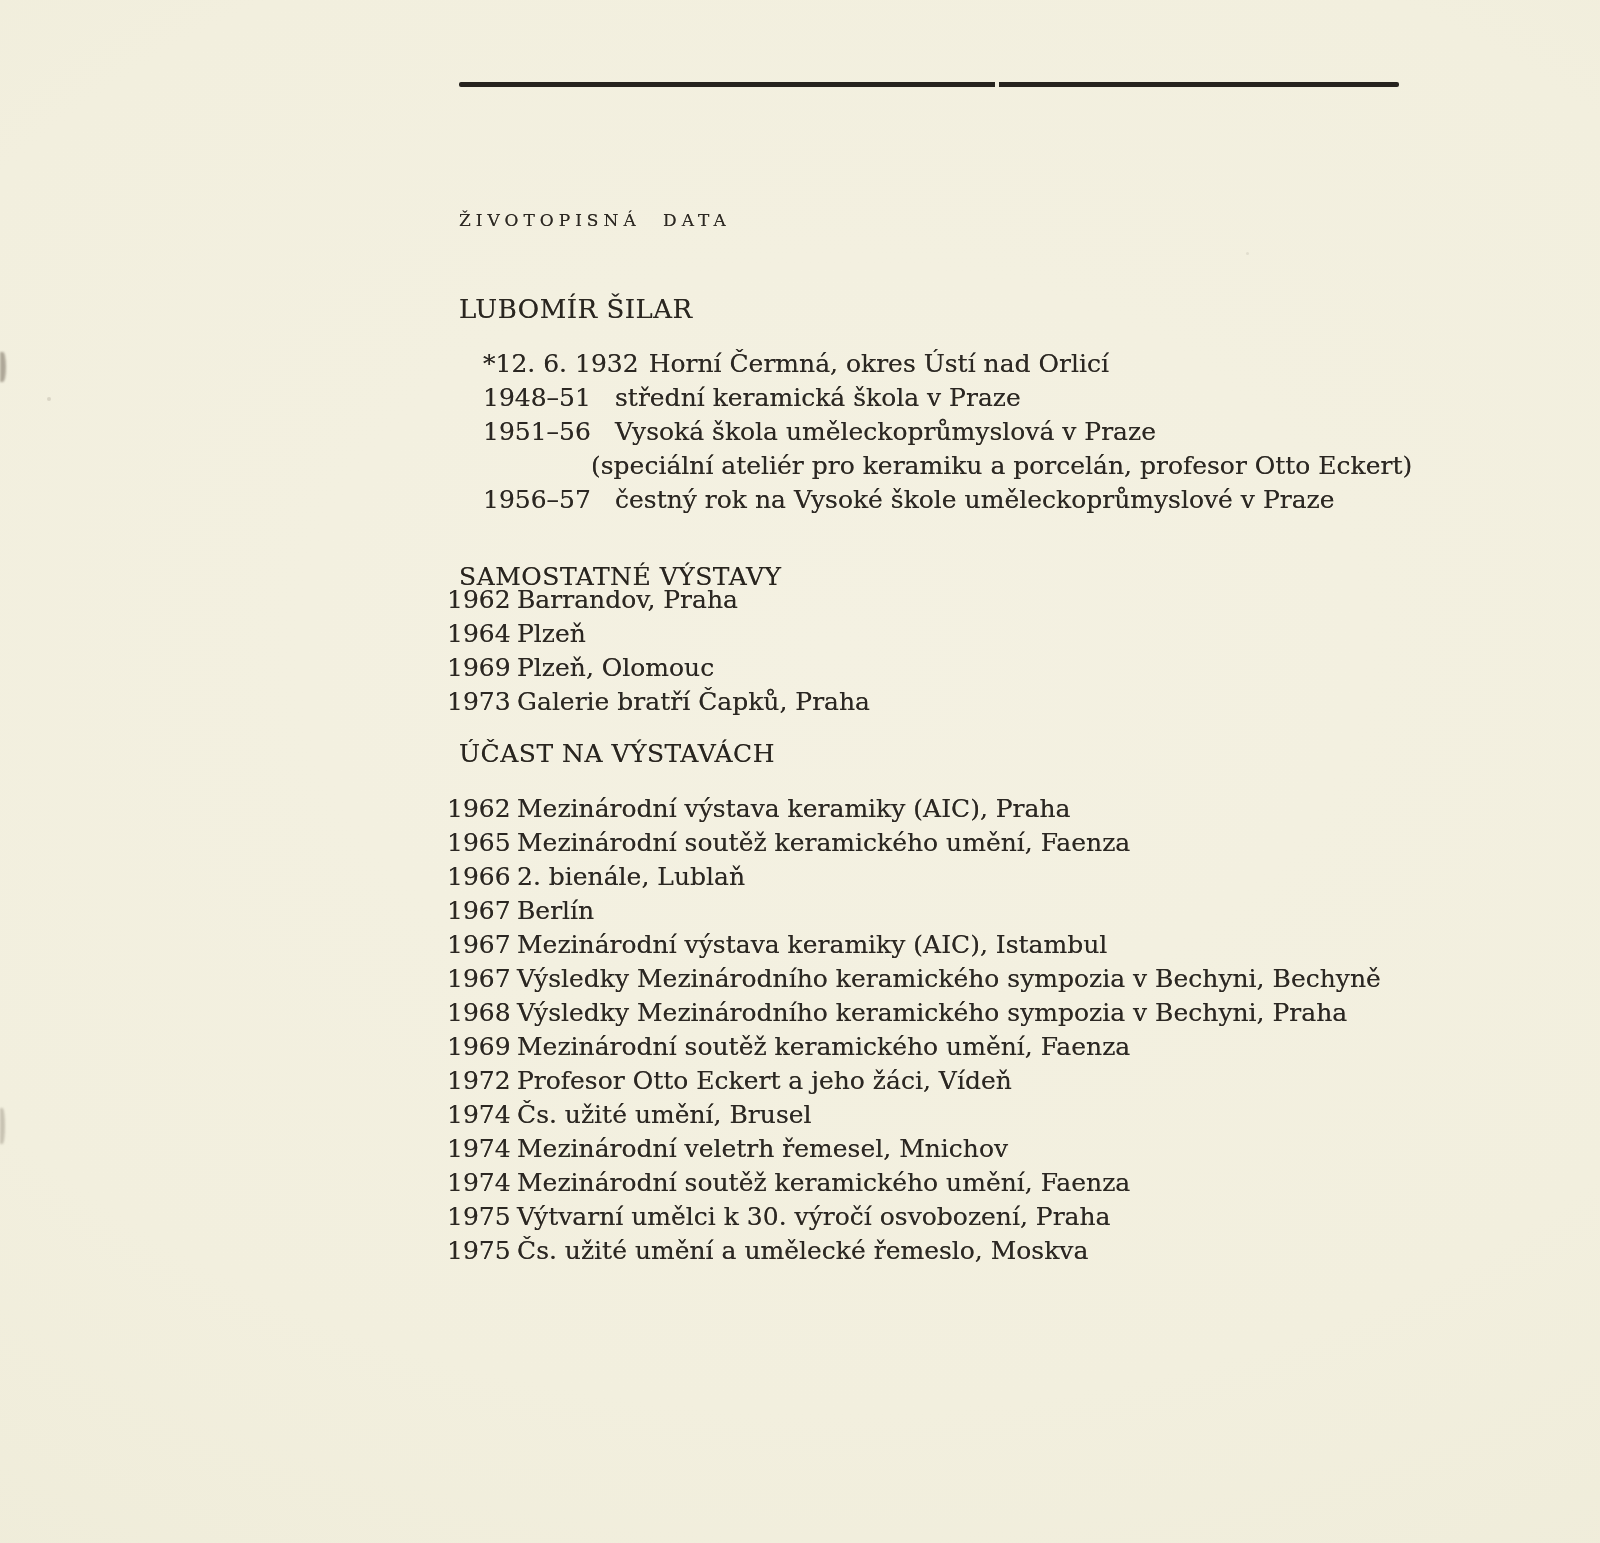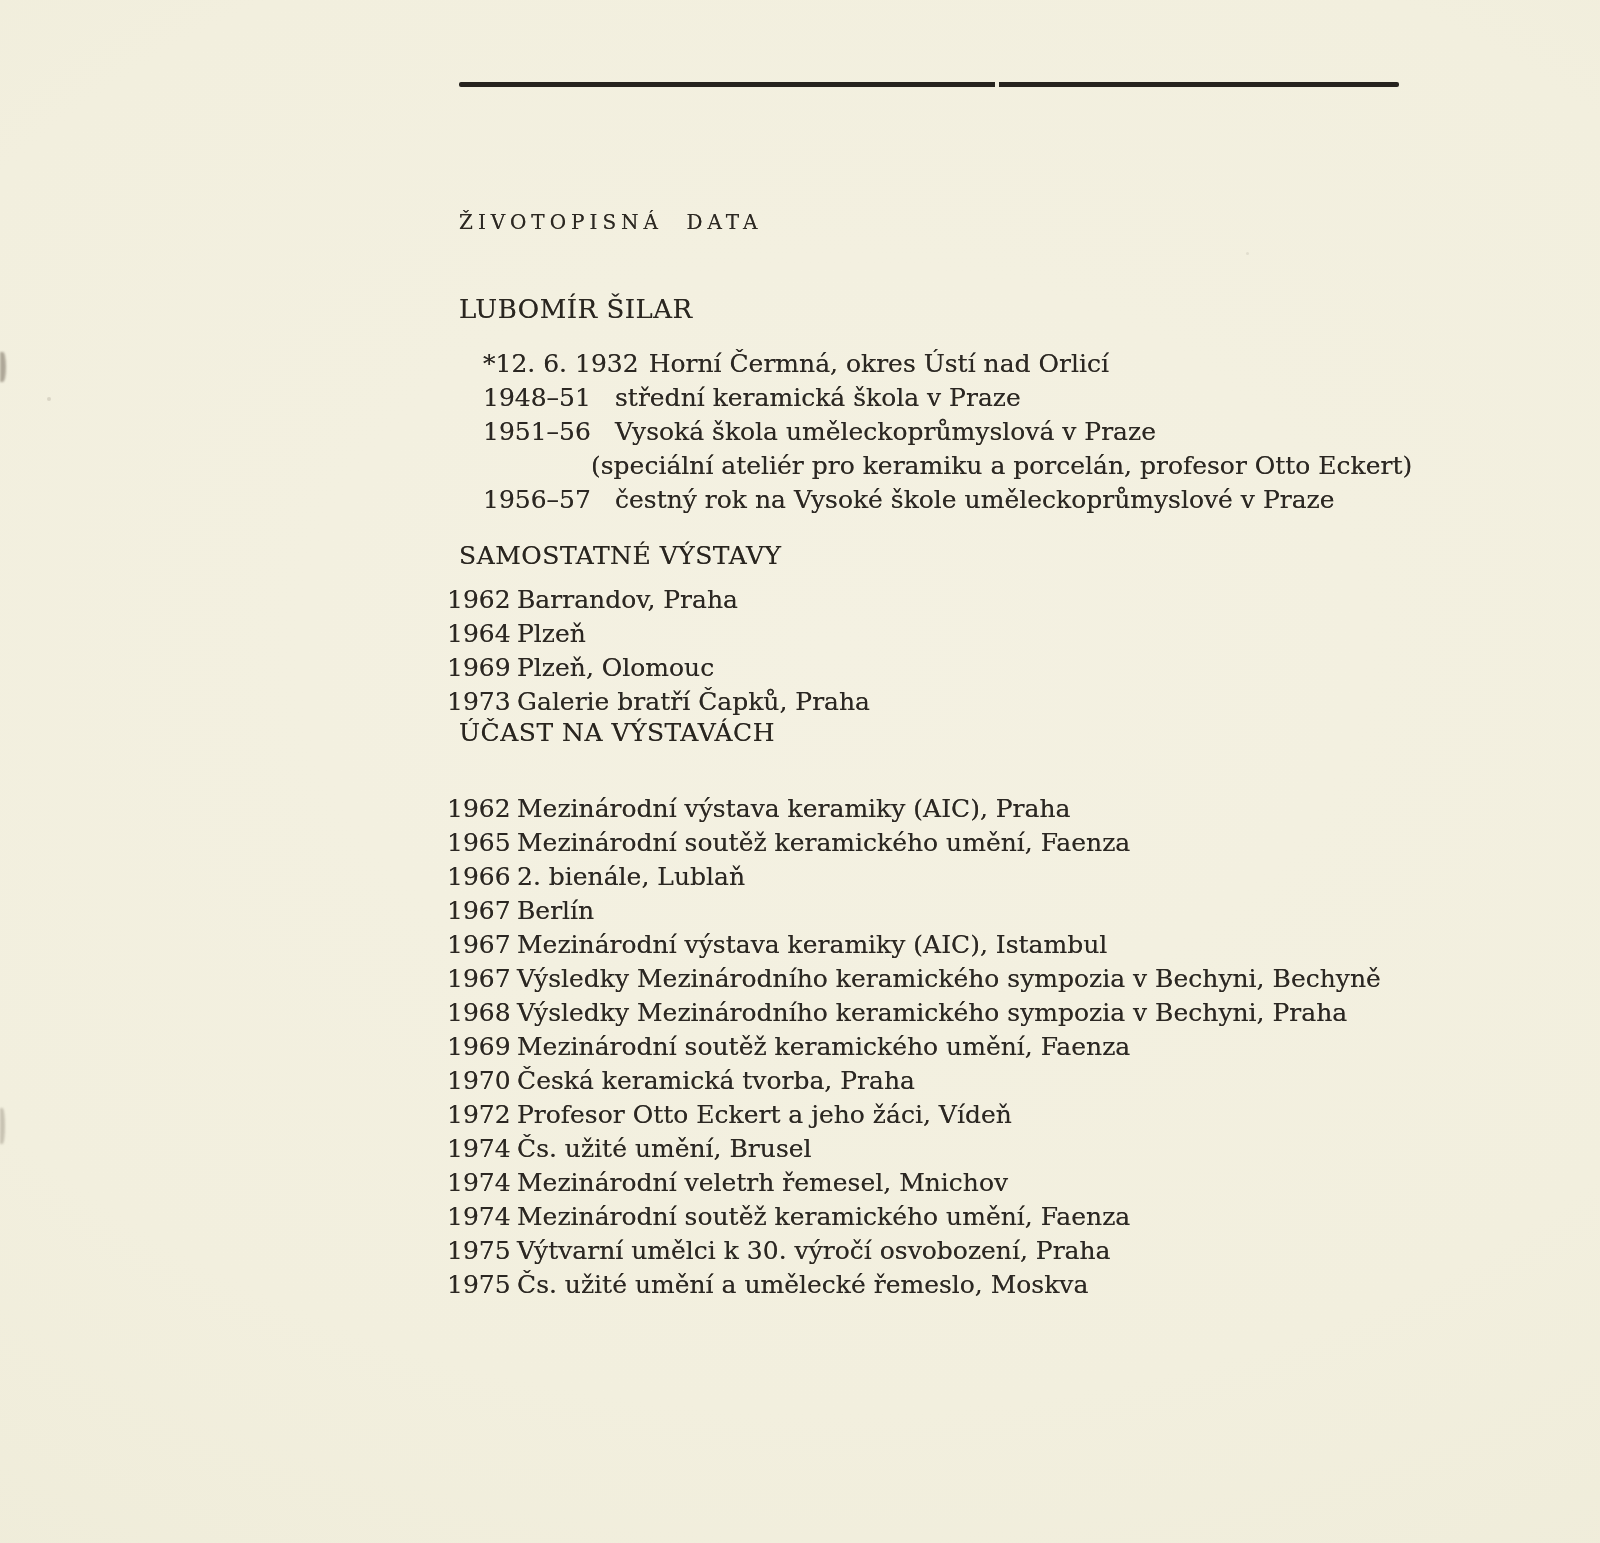--- a/index.html
+++ b/index.html
@@ -17,39 +17,40 @@
     position:absolute;left:459px;top:82px;width:940px;height:5px;
     background:linear-gradient(to right,
       #26231e 0px,#26231e 536px,
       rgba(38,35,30,0) 536px,rgba(38,35,30,0) 540px,
       #26231e 540px,#26231e 100%);
     border-radius:2px;
   }
 
   .title{
     position:absolute;left:459px;top:210px;
-    font-size:20px;letter-spacing:5px;word-spacing:12px;
+    font-size:17px;letter-spacing:5px;word-spacing:12px;
     color:#2c2822;white-space:nowrap;
   }
   .name{
     position:absolute;left:459px;top:294px;
     font-size:26px;letter-spacing:0.5px;white-space:nowrap;
     color:#2a2620;
   }
 
   .row{line-height:34px;white-space:nowrap;font-size:25px;}
   .bio{position:absolute;left:459px;top:347px;}
   .bio .year{display:inline-block;width:132px;margin-left:24px;}
   .bio .row.inline .year{width:auto;margin-right:10px;}
   .bio .row.indent .text{display:inline-block;margin-left:132px;}
 
   .heading{
     position:absolute;left:459px;
     font-size:25px;letter-spacing:0.5px;white-space:nowrap;
     color:#29251f;
+    margin-top:21px;
   }
   #heading-solo{top:541px;}
   #heading-group{top:718px;}
 
   .list{position:absolute;left:447px;}
   #list-solo{top:583px;}
   #list-group{top:792px;}
   .list .year{display:inline-block;width:70px;}
 
   .smudge{position:absolute;left:0;background:#5d5244;filter:blur(1.2px);}
@@ -87,21 +88,20 @@
   <div class="heading ink" id="heading-group">ÚČAST NA VÝSTAVÁCH</div>
   <div class="list ink" id="list-group">
       <div class="row cols"><span class="year">1962</span><span class="text">Mezinárodní výstava keramiky (AIC), Praha</span></div>
       <div class="row cols"><span class="year">1965</span><span class="text">Mezinárodní soutěž keramického umění, Faenza</span></div>
       <div class="row cols"><span class="year">1966</span><span class="text">2. bienále, Lublaň</span></div>
       <div class="row cols"><span class="year">1967</span><span class="text">Berlín</span></div>
       <div class="row cols"><span class="year">1967</span><span class="text">Mezinárodní výstava keramiky (AIC), Istambul</span></div>
       <div class="row cols"><span class="year">1967</span><span class="text">Výsledky Mezinárodního keramického sympozia v Bechyni, Bechyně</span></div>
       <div class="row cols"><span class="year">1968</span><span class="text">Výsledky Mezinárodního keramického sympozia v Bechyni, Praha</span></div>
       <div class="row cols"><span class="year">1969</span><span class="text">Mezinárodní soutěž keramického umění, Faenza</span></div>
-      <div class="row cols"><span class="year">1970</span><span class="text">Česká keramická tvorba, Praha</span></div>
       <div class="row cols"><span class="year">1972</span><span class="text">Profesor Otto Eckert a jeho žáci, Vídeň</span></div>
       <div class="row cols"><span class="year">1974</span><span class="text">Čs. užité umění, Brusel</span></div>
       <div class="row cols"><span class="year">1974</span><span class="text">Mezinárodní veletrh řemesel, Mnichov</span></div>
       <div class="row cols"><span class="year">1974</span><span class="text">Mezinárodní soutěž keramického umění, Faenza</span></div>
       <div class="row cols"><span class="year">1975</span><span class="text">Výtvarní umělci k 30. výročí osvobození, Praha</span></div>
       <div class="row cols"><span class="year">1975</span><span class="text">Čs. užité umění a umělecké řemeslo, Moskva</span></div>
     </div>
 
   <div class="smudge" id="smudge-top"></div>
   <div class="smudge" id="smudge-bottom"></div>

